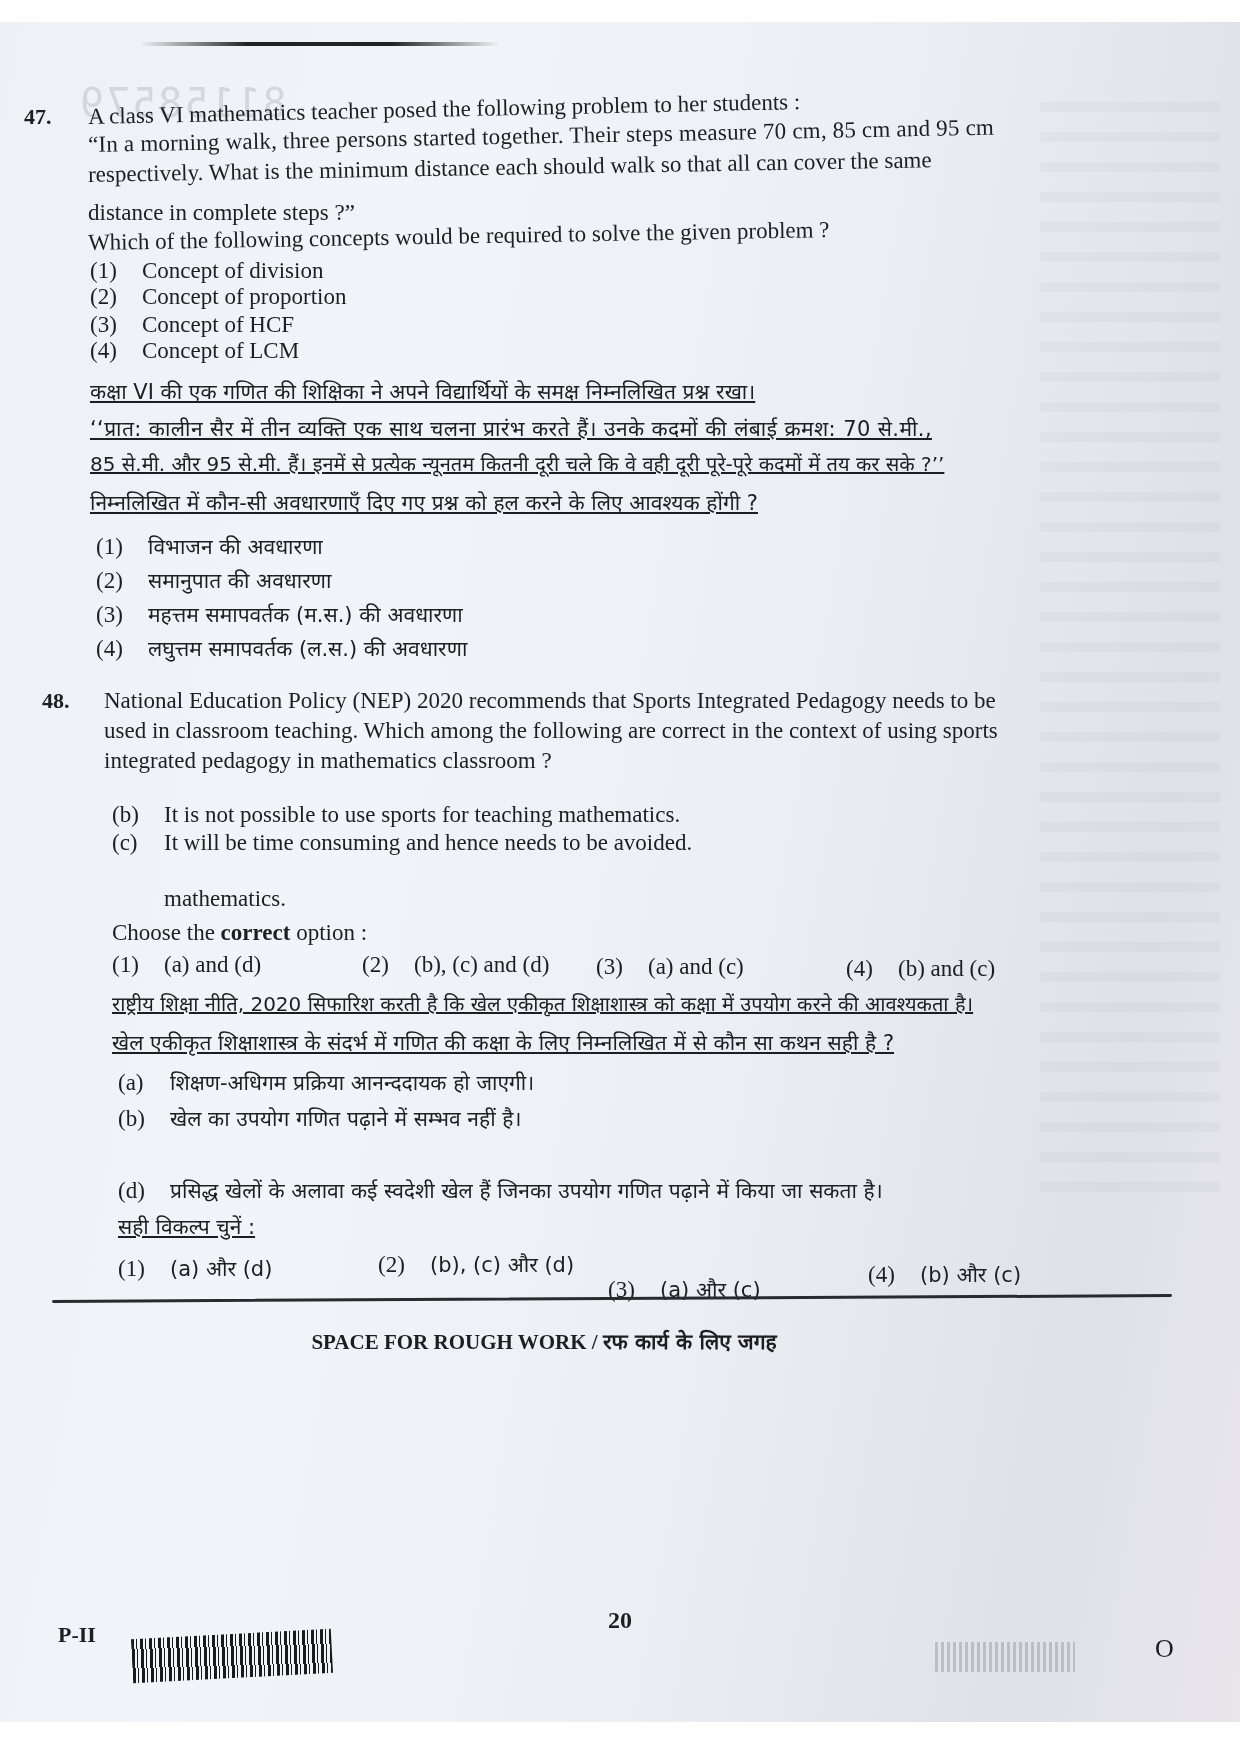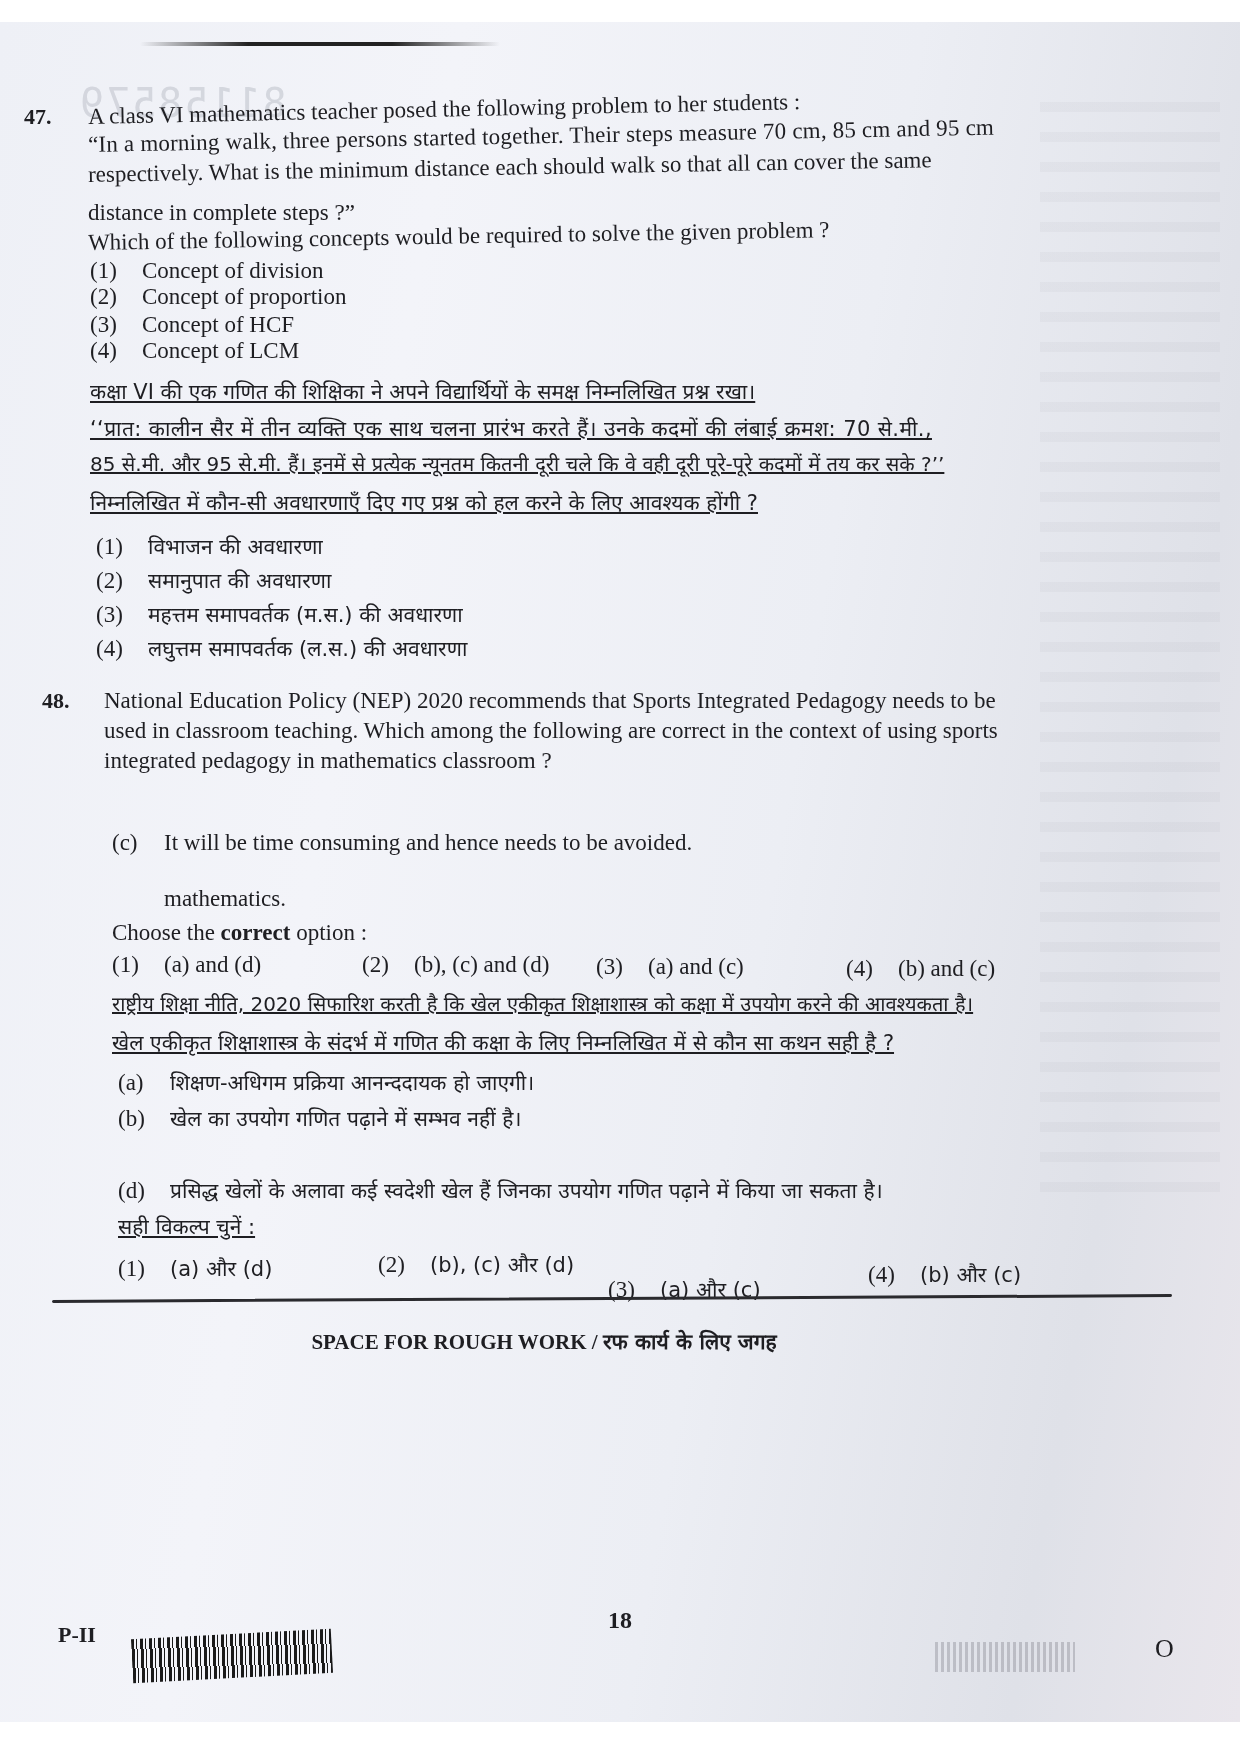--- a/index.html
+++ b/index.html
@@ -90,20 +90,21 @@
   <div class="opt" style="left:96px; top:544px;"><span class="n">(2)</span><span class="hi">समानुपात की अवधारणा</span></div>
   <div class="opt" style="left:96px; top:578px;"><span class="n">(3)</span><span class="hi">महत्तम समापवर्तक (म.स.) की अवधारणा</span></div>
   <div class="opt" style="left:96px; top:612px;"><span class="n">(4)</span><span class="hi">लघुत्तम समापवर्तक (ल.स.) की अवधारणा</span></div>
 
   <div class="qnum" style="left:42px; top:666px;">48.</div>
   <div class="q" style="left:104px; top:664px;">
     <div class="line" style="top:0;">National Education Policy (NEP) 2020 recommends that Sports Integrated Pedagogy needs to be</div>
     <div class="line" style="top:30px;">used in classroom teaching.  Which among the following are correct in the context of using sports</div>
     <div class="line" style="top:60px;">integrated pedagogy in mathematics classroom ?</div>
   </div>
+  <div class="opt" style="left:112px; top:780px;"><span class="n">(b)</span><span>It is not possible to use sports for teaching mathematics.</span></div>
   <div class="opt" style="left:112px; top:808px;"><span class="n">(c)</span><span>It will be time consuming and hence needs to be avoided.</span></div>
   <div class="opt" style="left:164px; top:864px;">mathematics.</div>
 
   <div class="opt" style="left:112px; top:898px;"><span>Choose the </span><span class="bold">correct</span><span> option :</span></div>
 
   <div class="opt" style="left:112px; top:930px;"><span class="n">(1)</span><span>(a) and (d)</span></div>
   <div class="opt" style="left:362px; top:930px;"><span class="n">(2)</span><span>(b), (c) and (d)</span></div>
   <div class="opt" style="left:596px; top:932px;"><span class="n">(3)</span><span>(a) and (c)</span></div>
   <div class="opt" style="left:846px; top:934px;"><span class="n">(4)</span><span>(b) and (c)</span></div>
 
@@ -116,19 +117,19 @@
   <div class="hi-line" style="left:118px; top:1190px;">सही विकल्प चुनें :</div>
 
   <div class="opt" style="left:118px; top:1232px;"><span class="n">(1)</span><span class="hi">(a) और (d)</span></div>
   <div class="opt" style="left:378px; top:1228px;"><span class="n">(2)</span><span class="hi">(b), (c) और (d)</span></div>
   <div class="opt" style="left:608px; top:1228px;margin-top:25px;"><span class="n">(3)</span><span class="hi">(a) और (c)</span></div>
   <div class="opt" style="left:868px; top:1238px;"><span class="n">(4)</span><span class="hi">(b) और (c)</span></div>
 
   <div class="rule"></div>
   <div class="rough"><span>SPACE FOR ROUGH WORK / </span><span class="hi">रफ कार्य के लिए जगह</span></div>
 
-  <div class="pageno">18</div>
+  <div class="pageno">20</div>
   <div class="paper-code">P-II</div>
   <div class="barcode"></div>
   <div class="barcode-ghost"></div>
   <div class="booklet-set">O</div>
 </div>
 <div class="bottom-white"></div>
 
 </body></html>

